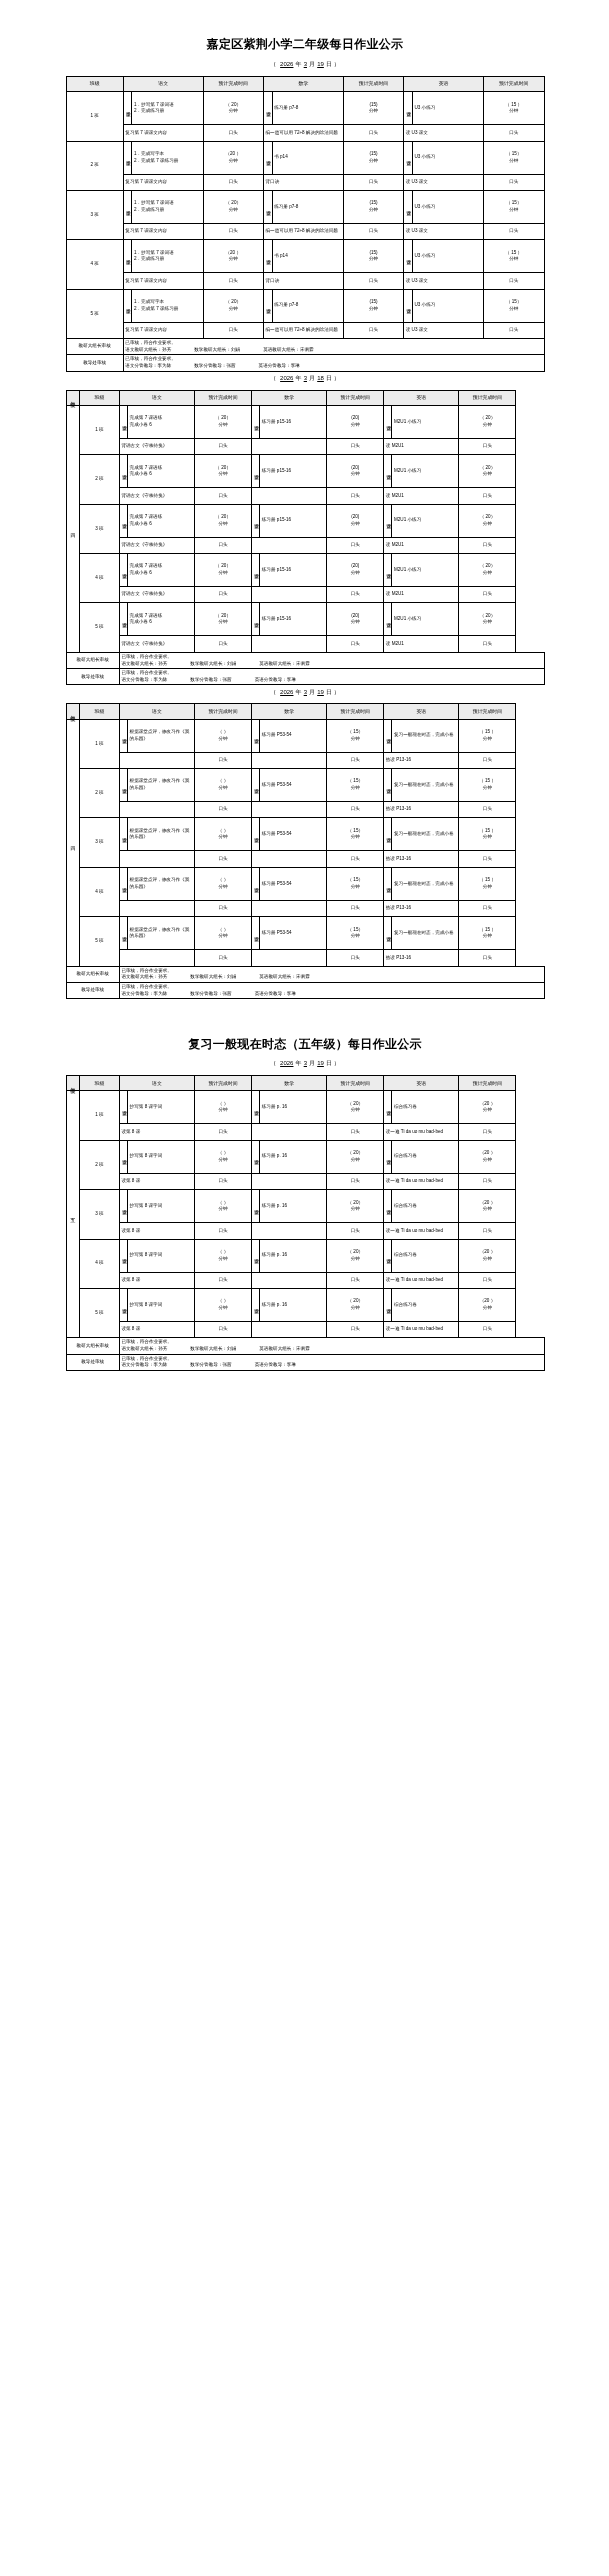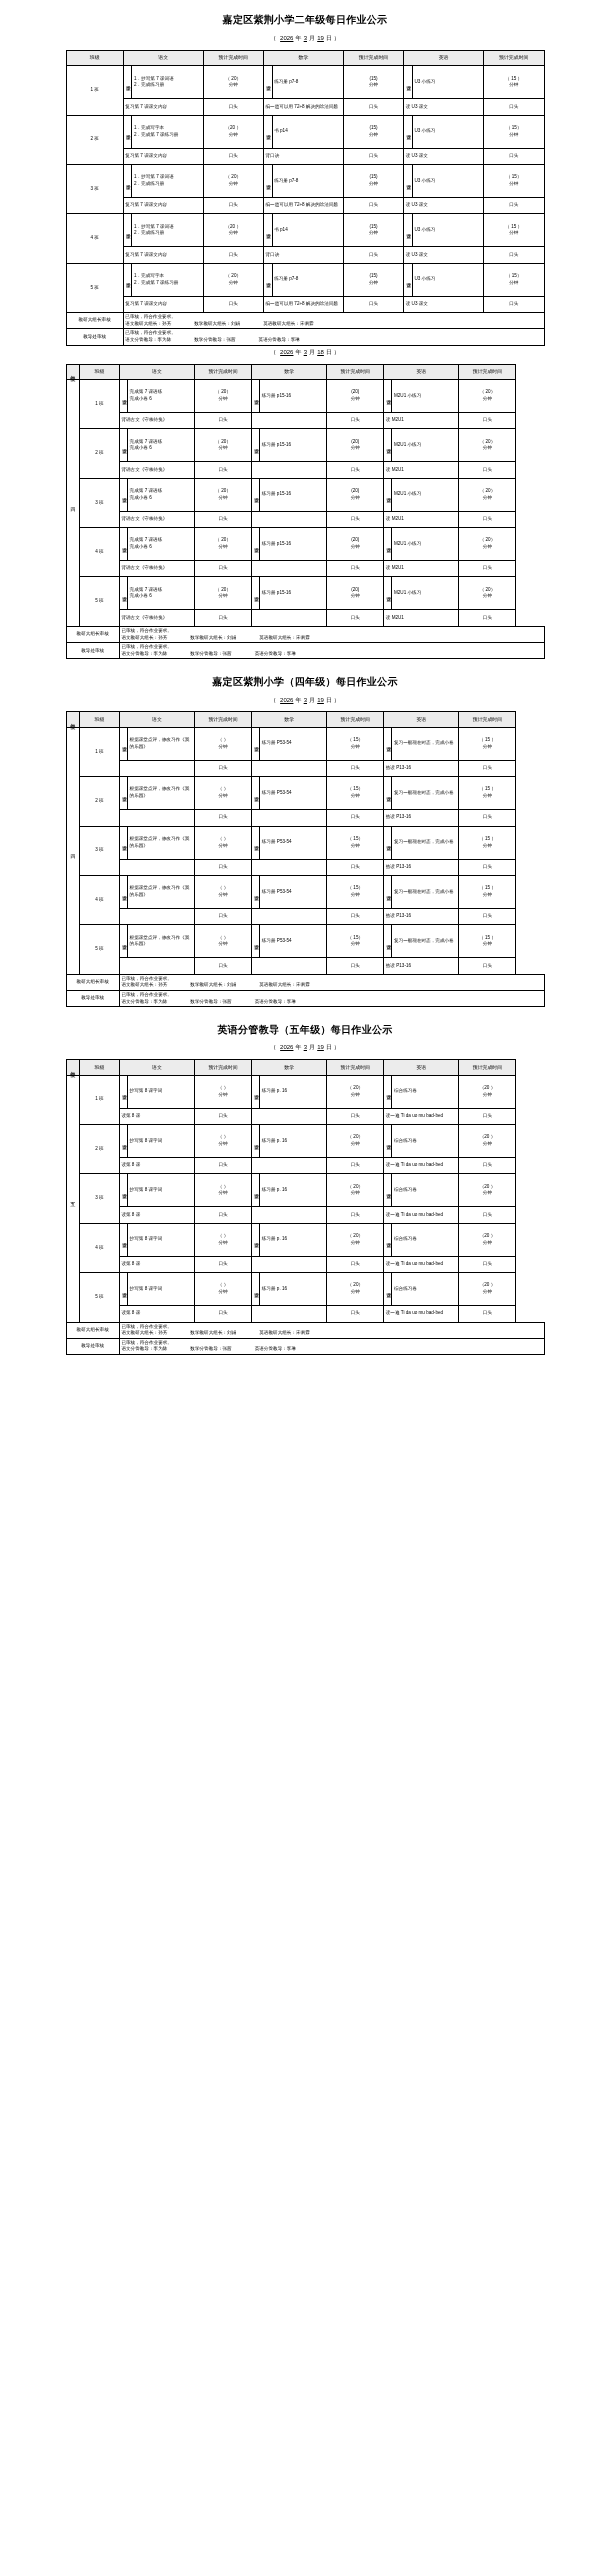--- a/index.html
+++ b/index.html
@@ -6,25 +6,26 @@
   body{
     font-family:"Liberation Sans","DejaVu Sans",sans-serif;
     width:610px;
     color:#000;
     -webkit-font-smoothing:none;
   }
   .page{width:610px;padding:0;box-sizing:border-box;}
   .section{padding:0 32px;box-sizing:border-box;margin-bottom:2.1px;}
   .doc-title{
     text-align:center;
-    font-size:10px;
+    font-size:12px;
     font-weight:bold;
     letter-spacing:0.3px;
     padding-top:13.4px;
     padding-bottom:6.7px;
+    margin-top:23px;
   }
   .doc-date{
     text-align:center;
     font-size:6px;
     padding-bottom:6.7px;
   }
   .doc-date .u{
     text-decoration:underline;
     padding:0 2.1px;
   }
@@ -374,21 +375,20 @@
               <td class="footer-label" colspan="2">教导处审核</td>
               <td class="footer-body" colspan="10">
                 <div>已审核，符合作业要求。</div>
                 <div><span class="nm">语文分管教导：李为陈</span><span class="nm">数学分管教导：张茜</span><span class="nm">英语分管教导：李琳</span></div>
               </td>
             </tr>
           </tbody>
         </table>
       </div>
       <div class="section">
-        <div class="doc-title">嘉定区紫荆小学（四年级）每日作业公示</div>
         <div class="doc-date">（ <span class="u">2026</span>年<span class="u">3</span>月<span class="u">19</span>日 ）</div>
         <table class="sheet">
           <colgroup>
             <col style="width: 13.4px;">
             <col style="width: 40px;">
             <col style="width: 8.2px;">
             <col style="width: 67px;">
             <col style="width: 57px;">
             <col style="width: 8.2px;">
             <col style="width: 67px;">
@@ -522,21 +522,21 @@
               <td class="footer-label" colspan="2">教导处审核</td>
               <td class="footer-body" colspan="10">
                 <div>已审核，符合作业要求。</div>
                 <div><span class="nm">语文分管教导：李为陈</span><span class="nm">数学分管教导：张茜</span><span class="nm">英语分管教导：李琳</span></div>
               </td>
             </tr>
           </tbody>
         </table>
       </div>
       <div class="section">
-        <div class="doc-title">英语分管教导（五年级）每日作业公示</div>
+        <div class="doc-title">复习一般现在时态（五年级）每日作业公示</div>
         <div class="doc-date">（ <span class="u">2026</span>年<span class="u">3</span>月<span class="u">19</span>日 ）</div>
         <table class="sheet">
           <colgroup>
             <col style="width: 13.4px;">
             <col style="width: 40px;">
             <col style="width: 8.2px;">
             <col style="width: 67px;">
             <col style="width: 57px;">
             <col style="width: 8.2px;">
             <col style="width: 67px;">

